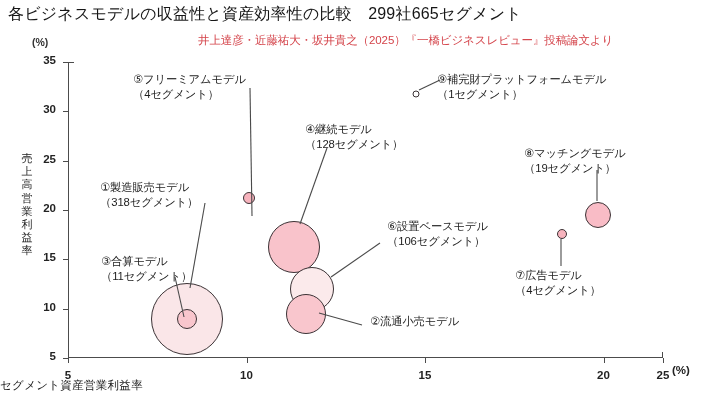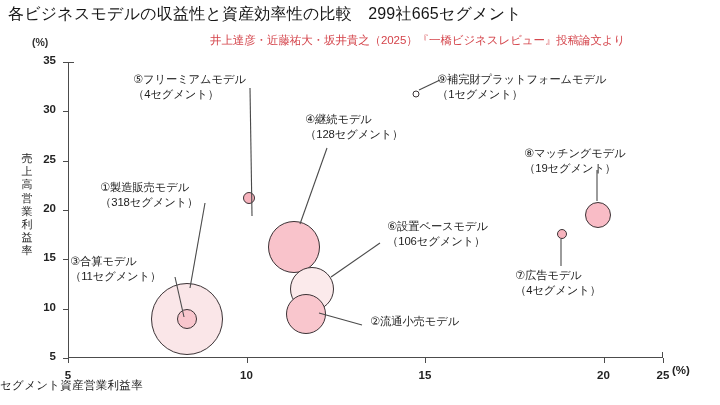--- a/index.html
+++ b/index.html
@@ -30,21 +30,20 @@
 
   
   #source-credit {
     position: absolute;
     left: 198px;
     top: 33px;
     font-size: 11.5px;
     white-space: nowrap;
     color: #d4434a;
     letter-spacing: -0.1px;
-    margin-left: 12px;
   }
 
   
   #y-unit {
     position: absolute;
     left: 32px;
     top: 36px;
     font-size: 10.5px;
     font-weight: bold;
     color: #333;
@@ -251,41 +250,41 @@
 <div class="annot" style="left:125px; top:72px;margin-left:8px;">
   <span>⑤フリーミアムモデル</span>
   <span class="l2">（4セグメント）</span>
 </div>
 
 <div class="annot" style="left:437px; top:72px;">
   <span>⑨補完財プラットフォームモデル</span>
   <span class="l2">（1セグメント）</span>
 </div>
 
-<div class="annot" style="left:305px; top:112px;">
+<div class="annot" style="left:305px; top:122px;">
   <span>④継続モデル</span>
   <span class="l2">（128セグメント）</span>
 </div>
 
 <div class="annot" style="left:524px; top:146px;">
   <span>⑧マッチングモデル</span>
   <span class="l2">（19セグメント）</span>
 </div>
 
 <div class="annot" style="left:100px; top:180px;">
   <span>①製造販売モデル</span>
   <span class="l2">（318セグメント）</span>
 </div>
 
 <div class="annot" style="left:387px; top:219px;">
   <span>⑥設置ベースモデル</span>
   <span class="l2">（106セグメント）</span>
 </div>
 
-<div class="annot" style="left:70px; top:254px;">
+<div class="annot" style="left:70px; top:254px;padding-left:31px;">
   <span>③合算モデル</span>
   <span class="l2">（11セグメント）</span>
 </div>
 
 <div class="annot" style="left:515px; top:268px;">
   <span>⑦広告モデル</span>
   <span class="l2">（4セグメント）</span>
 </div>
 
 <div class="annot" style="left:370px; top:314px;">

